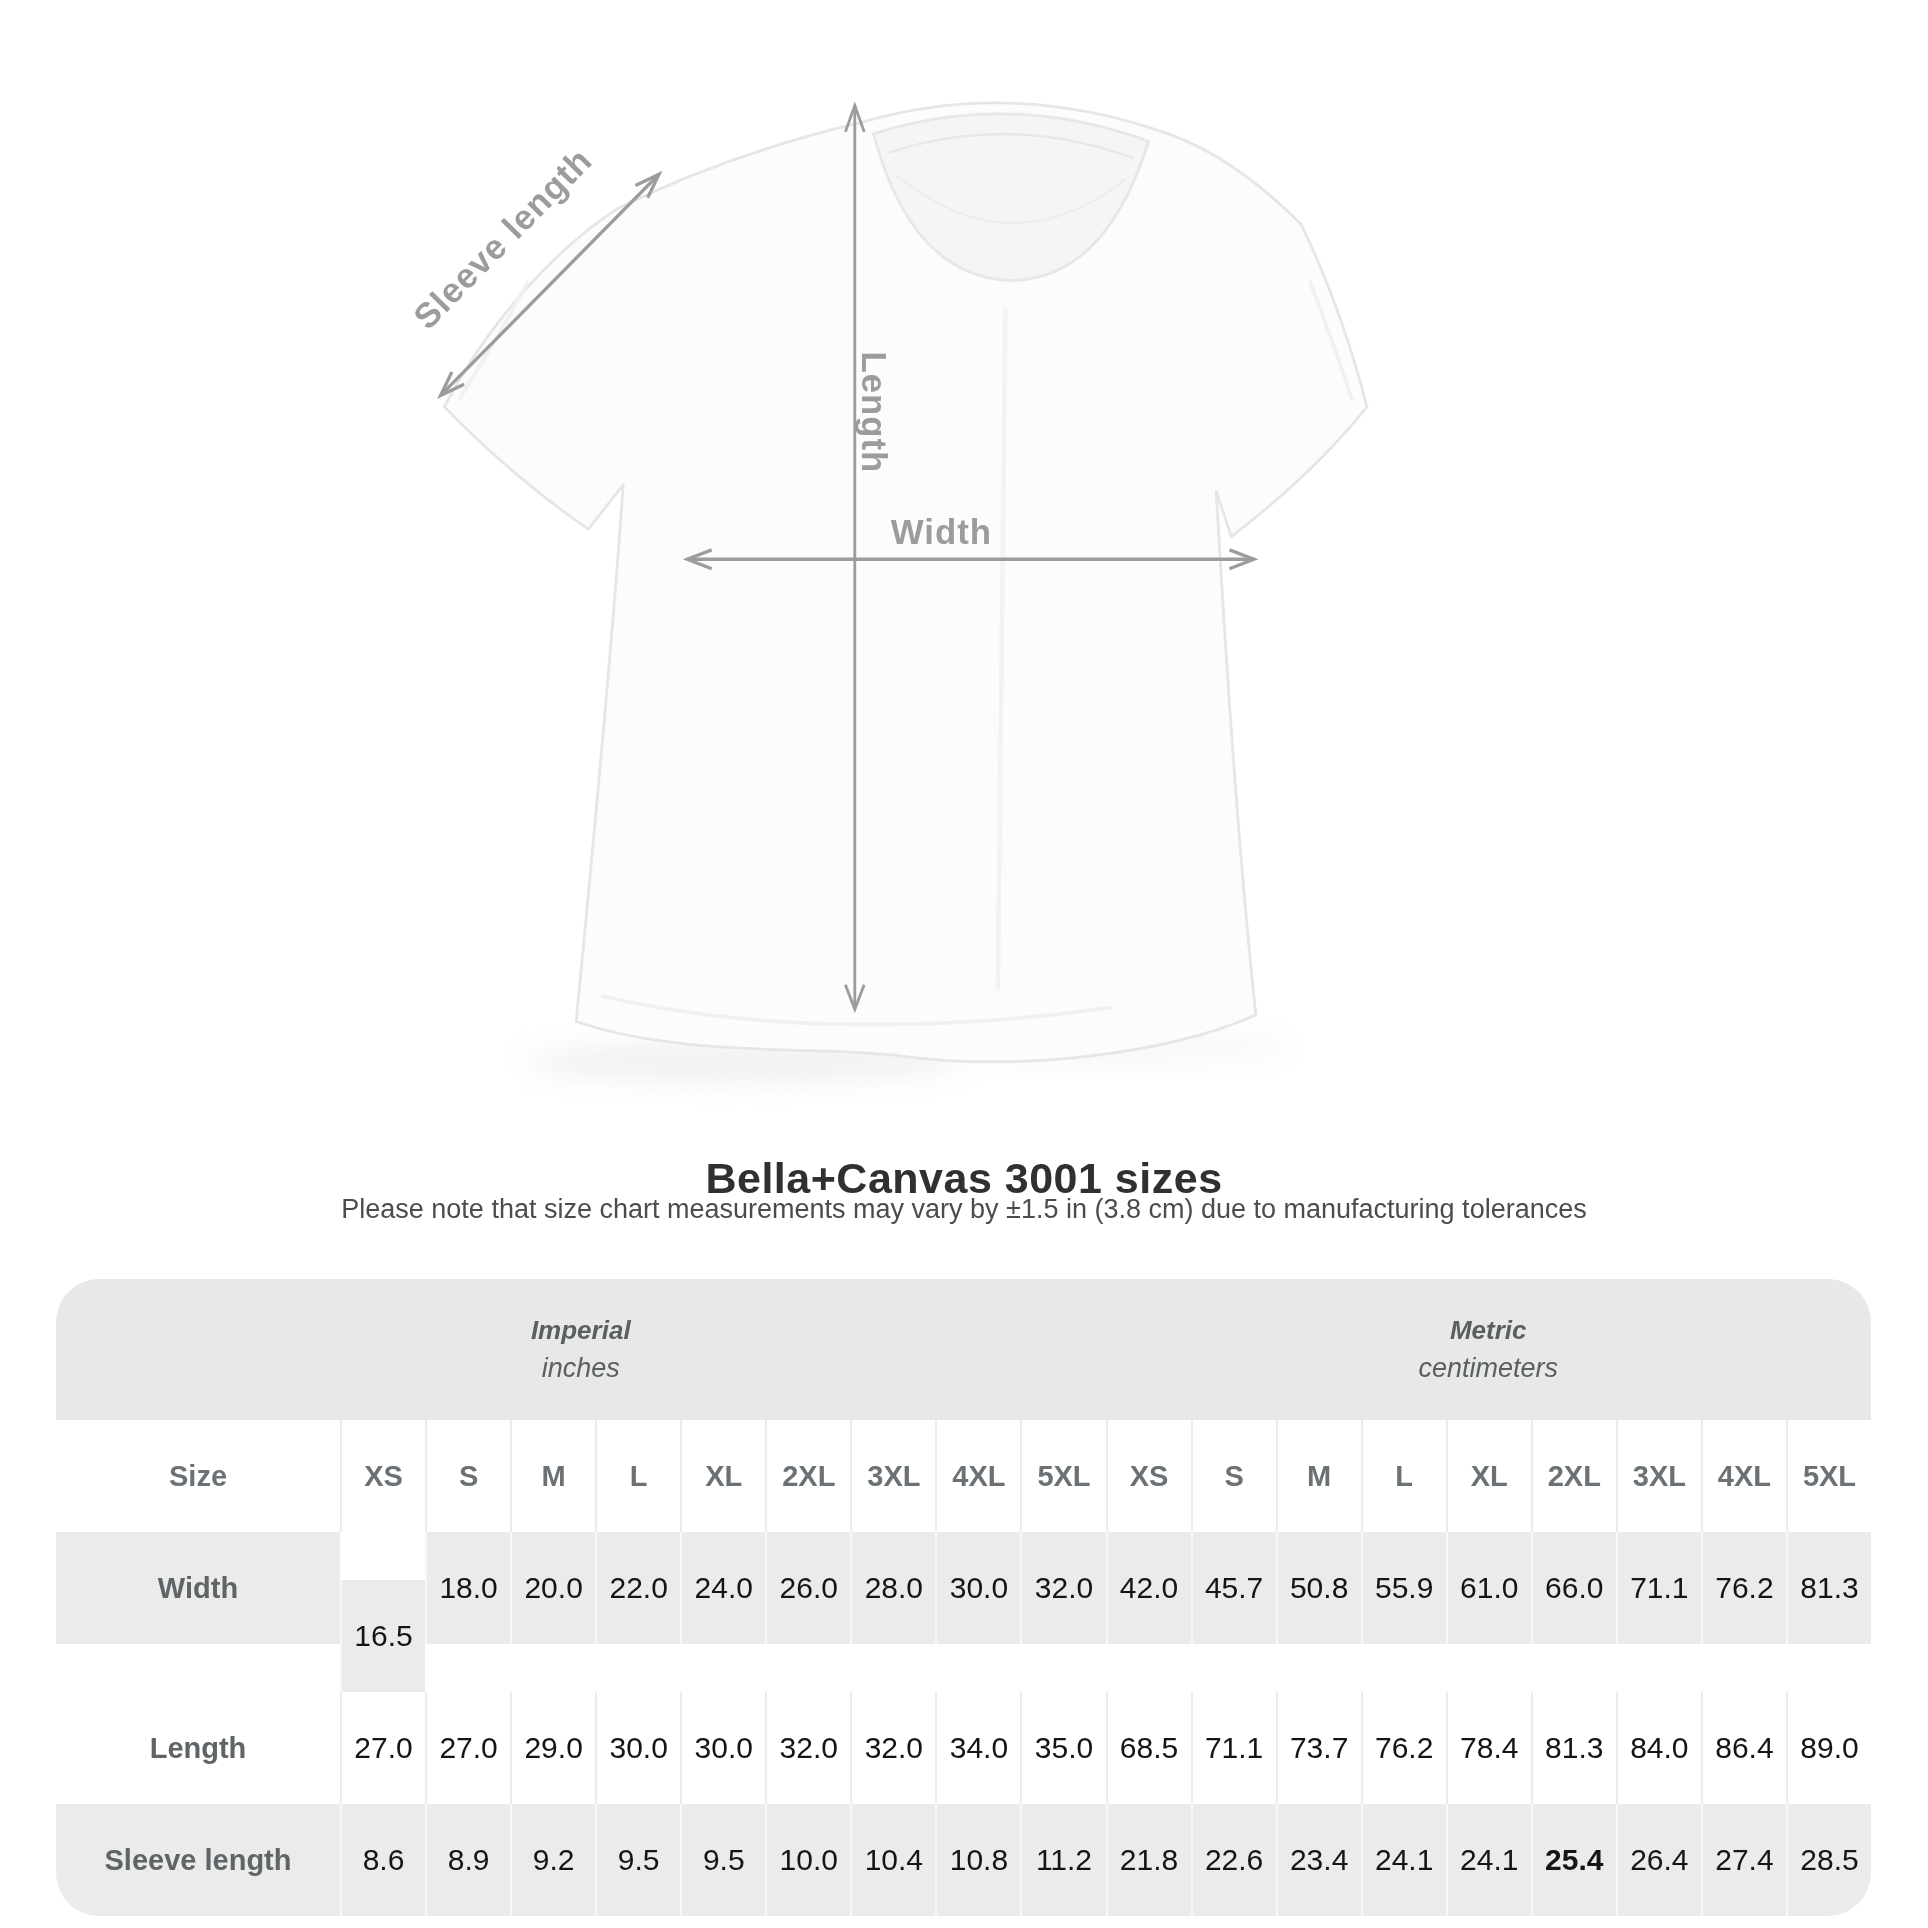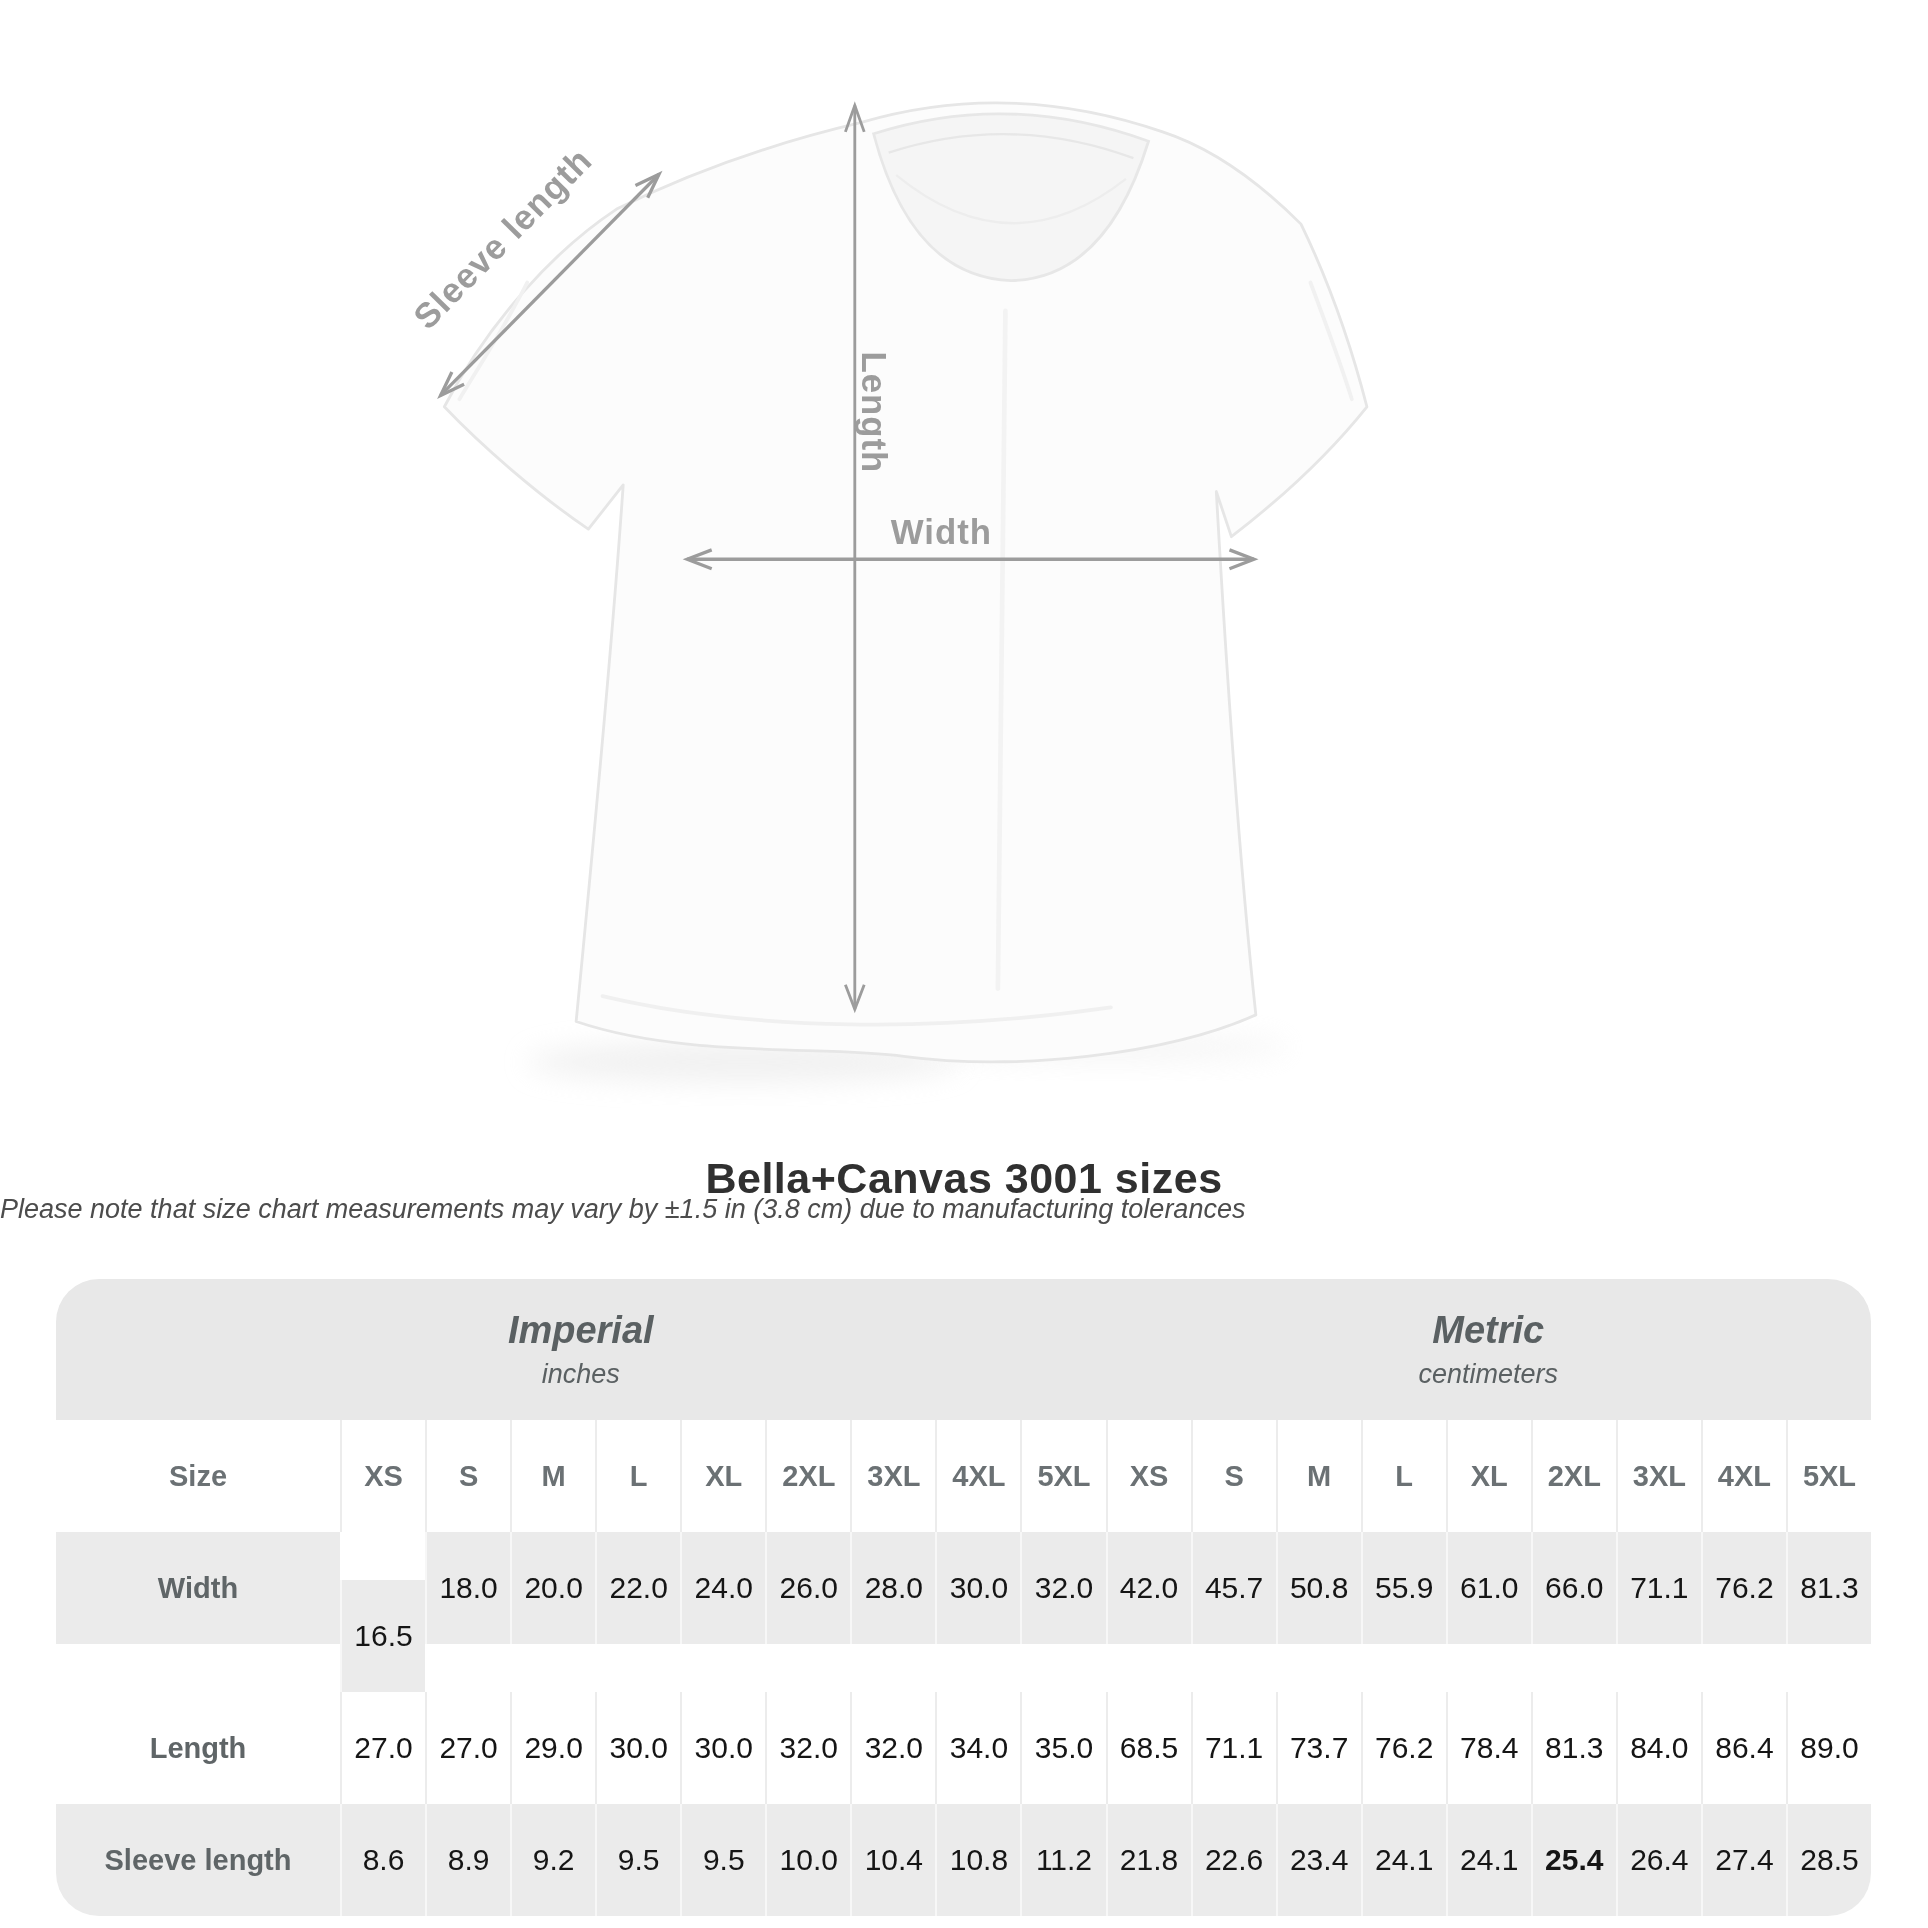--- a/index.html
+++ b/index.html
@@ -10,33 +10,33 @@
   
   .diagram { position:absolute; left:0; top:0; width:1928px; height:1111px; }
   .diagram svg { display:block; }
   .dim-label { font-family:"Liberation Sans", sans-serif; font-size:37px; font-weight:bold; letter-spacing:1px; }
   
   .title {
     position:absolute; left:0; top:1154px; width:1928px; text-align:center;
     font-size:43px; font-weight:bold; color:#303030; letter-spacing:0.5px;
   }
   .subtitle {
-    position:absolute; left:0; top:1194px; width:1928px; 
-    font-size:27px; font-style:italic; color:#4c4c4c;
+    position:absolute; left:0; top:1194px; width:1928px; text-align:center;
+    font-size:27px; color:#4c4c4c;
   }
   
   .table-wrap { position:absolute; left:56px; top:1279px; width:1815px; }
   .grid { display:grid; grid-template-columns:284px repeat(18, 1fr); }
   .band {
     height:141px; background:#e8e8e8;
     display:flex; flex-direction:column; align-items:center; justify-content:center; gap:7.5px;
   }
   .band.imperial { grid-column:1 / 11; border-radius:43px 0 0 0; }
   .band.metric   { grid-column:11 / 20; border-radius:0 43px 0 0; }
-  .band .g-label { font-size:38px; font-weight:bold; font-style:italic; color:#5a6062; }
+  .band .g-label { font-size:26px; font-weight:bold; font-style:italic; color:#5a6062; }
   .band .g-units { font-size:27px; font-style:italic; color:#5a6062; }
   .cell {
     height:112px; display:flex; align-items:center; justify-content:center;
     background:#ffffff; font-size:30px; color:#151515;
     border-left:2.8px solid #ececec;
   }
   .cell.first { border-left:none; }
   .cell.head  { font-weight:bold; color:#6b7174; font-size:29px; }
   .cell.rowlabel { font-weight:bold; color:#5f6567; font-size:29px; }
 </style>

